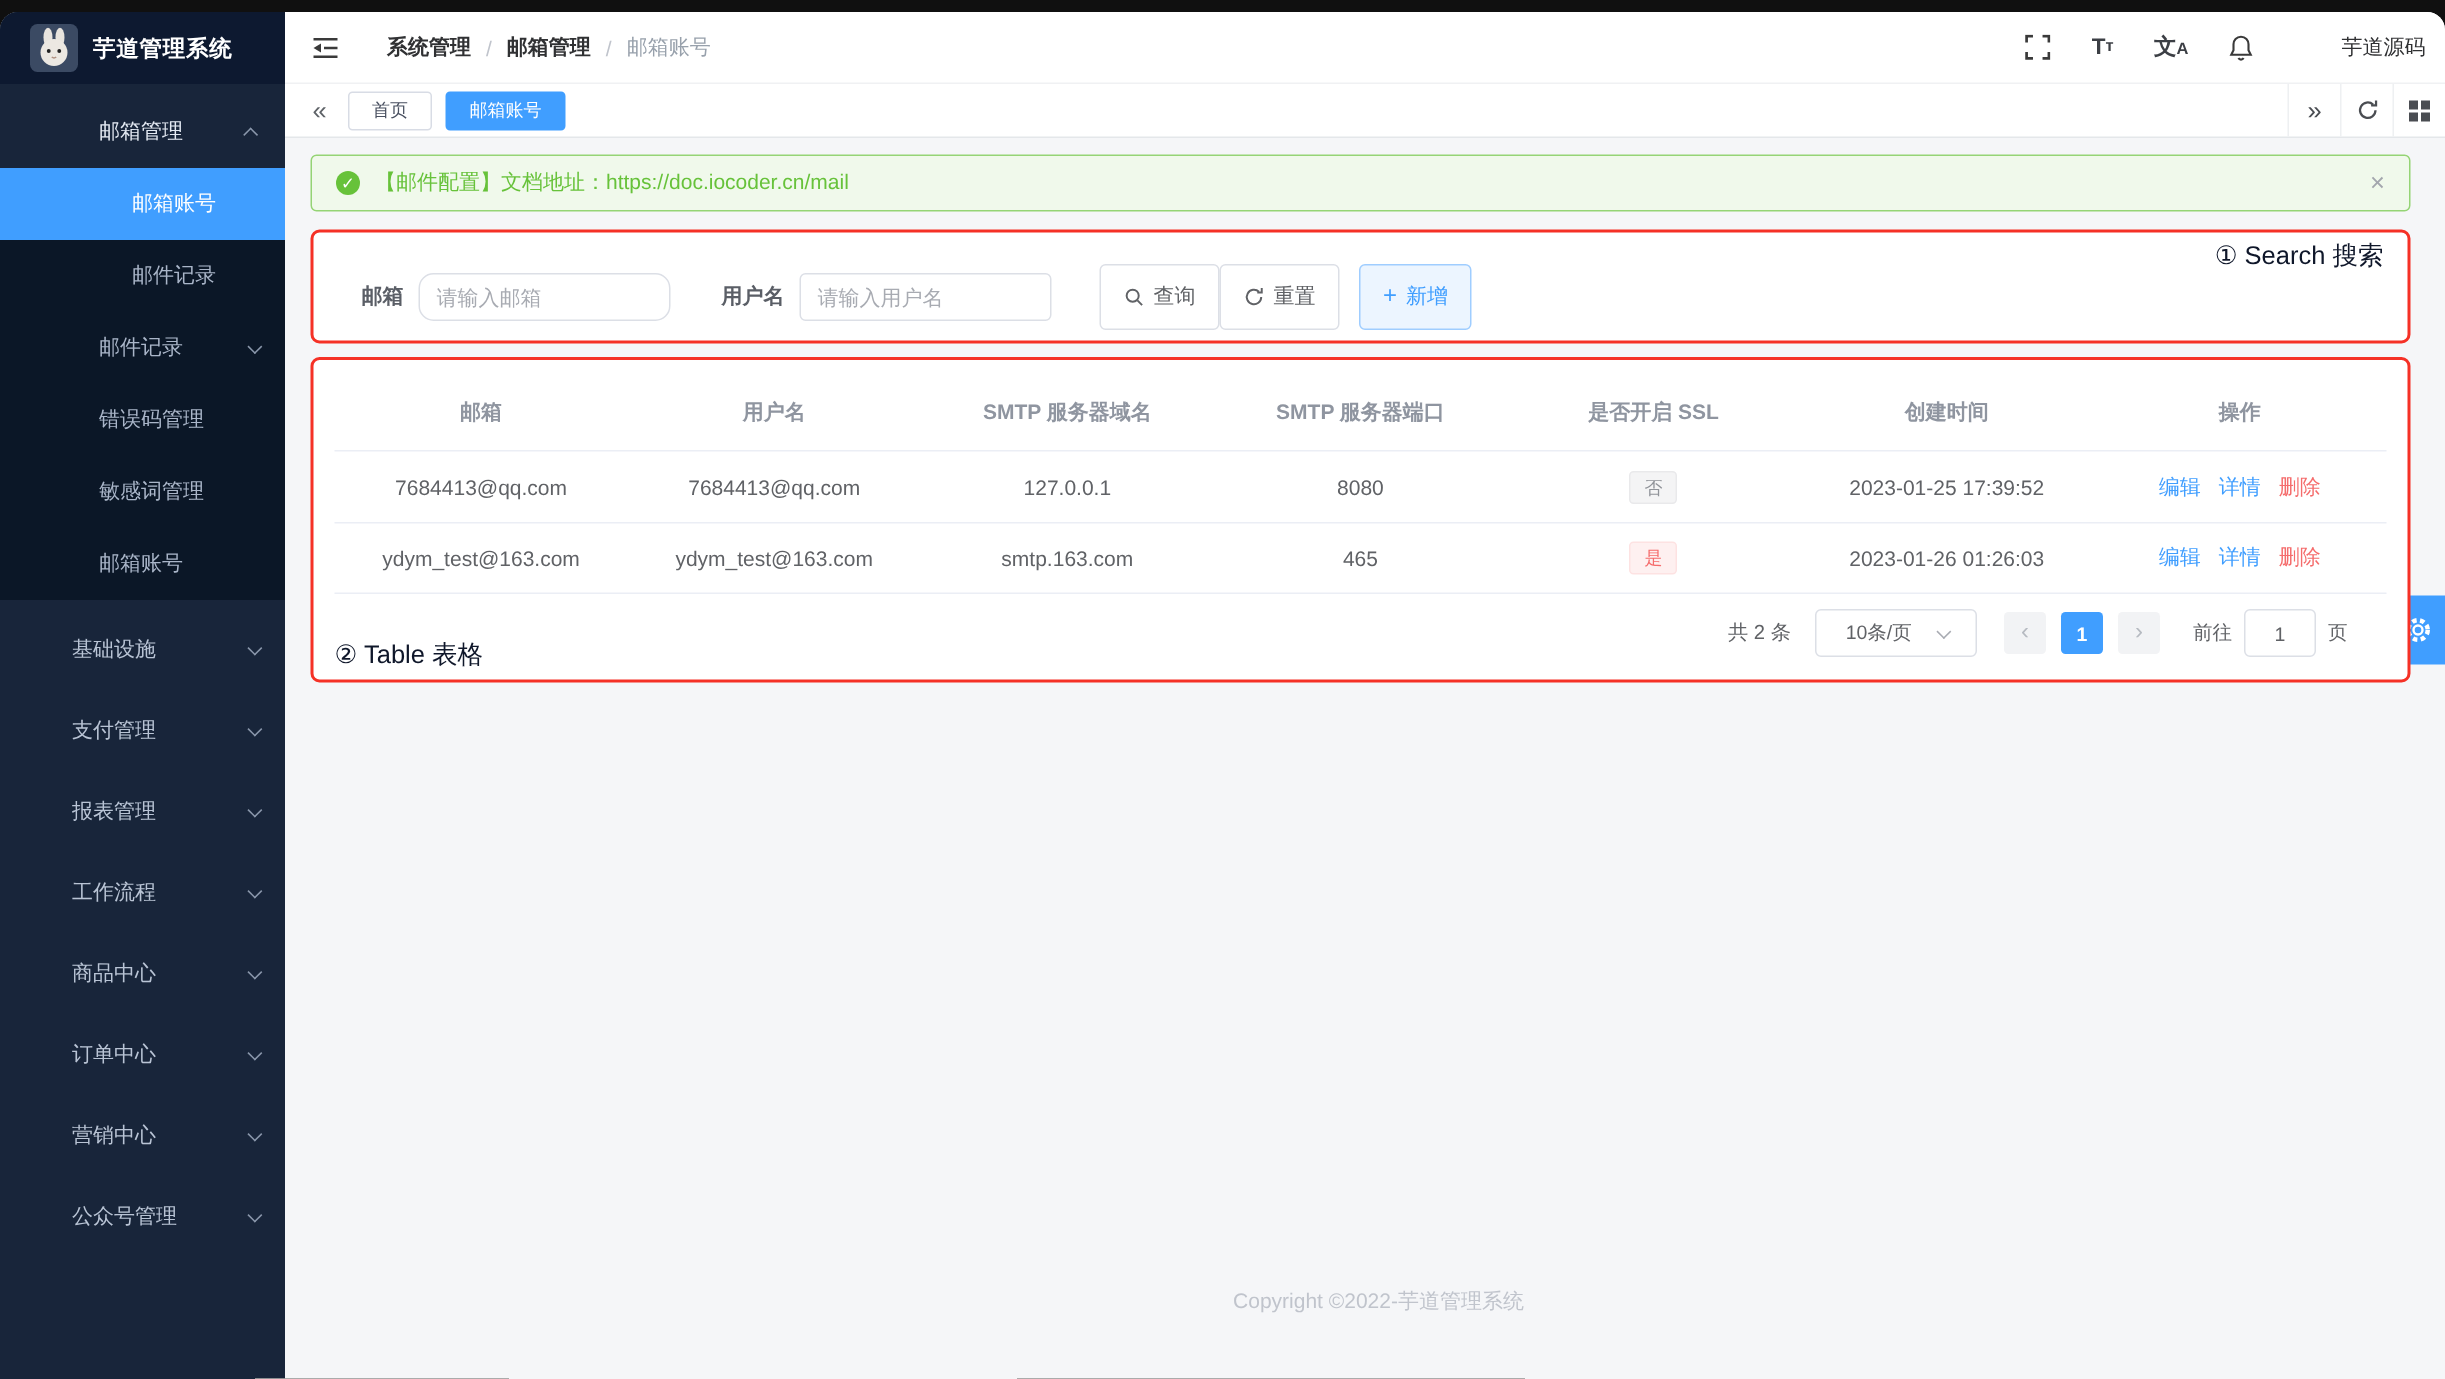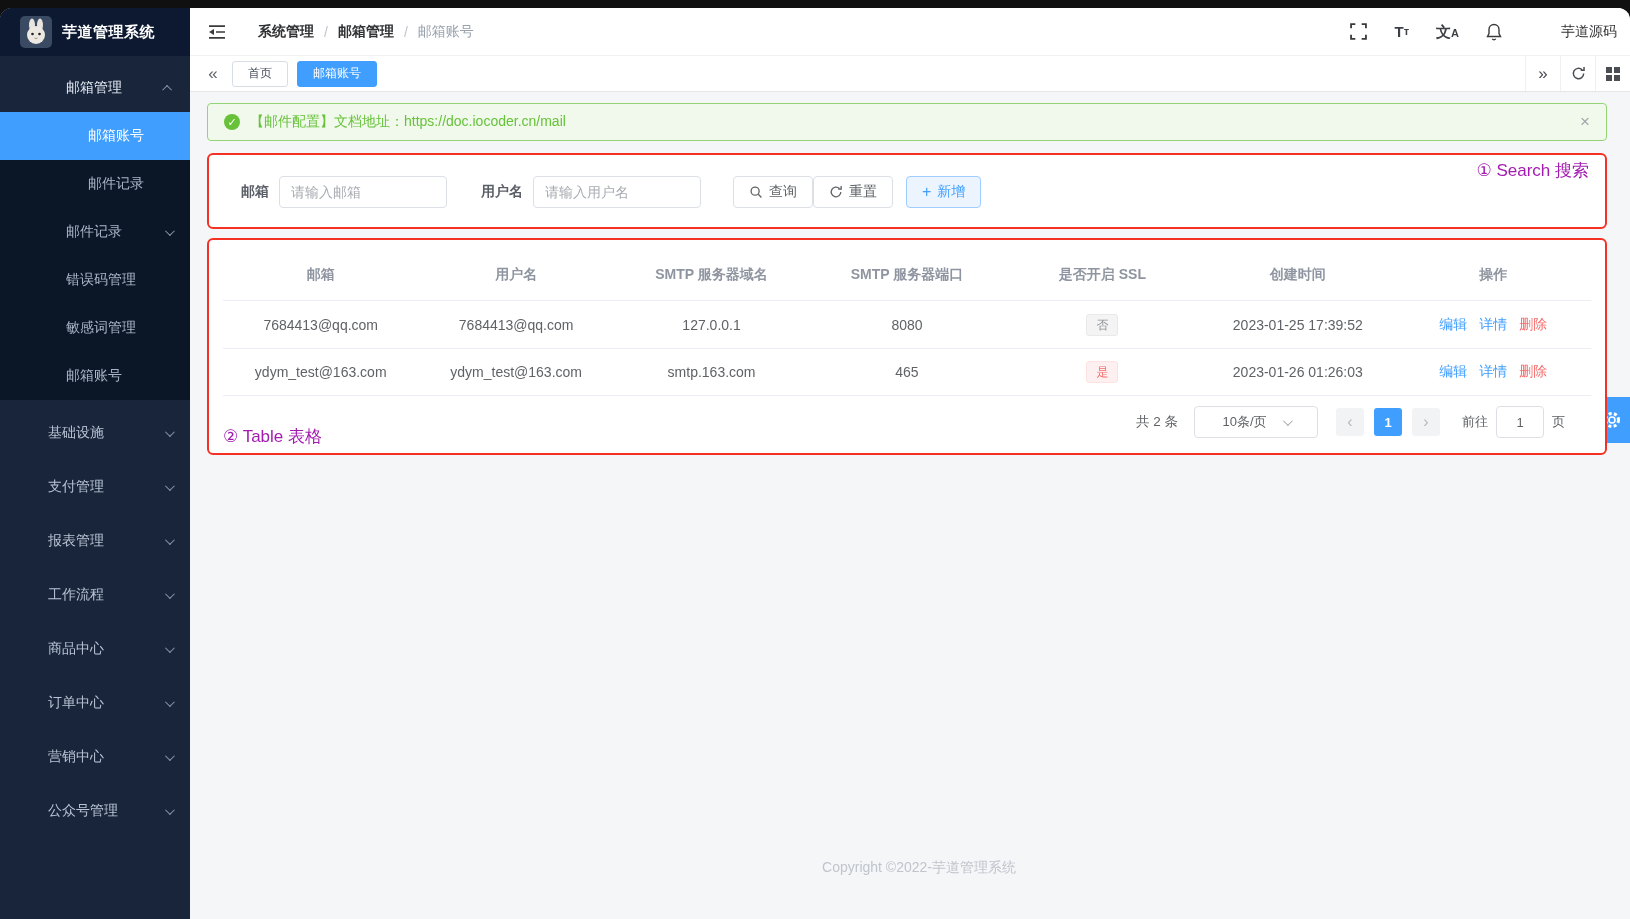--- a/index.html
+++ b/index.html
@@ -52,50 +52,50 @@
 
   
   .content { flex:1; position:relative; padding:11px 23px 0 17px; background:#f5f6f8; }
 
   .alert { height:38px; background:#f0f9eb; border:1px solid #95d475; border-radius:4px; display:flex; align-items:center; padding:0 16px; gap:10px; }
   .alert-check { width:16px; height:16px; border-radius:50%; background:#67c23a; color:#fff; font-size:11px; display:flex; align-items:center; justify-content:center; flex-shrink:0; }
   .alert-text { color:#67c23a; font-size:14px; }
   .alert-close { margin-left:auto; color:#a3a6ad; font-size:17px; cursor:pointer; }
 
   .anno-box { border:2px solid #f53126; border-radius:6px; background:#fff; position:relative; }
-  .anno-label { position:absolute; color:#a21caf; font-size:17px; }
+  .anno-label { position:absolute; color:#0f172a; font-size:17px; }
   .lab-search { top:4px; right:16px; }
   .lab-table { bottom:5px; left:14px; }
 
   .search-box { margin-top:12px; height:76px; }
   .search-form { display:flex; align-items:center; padding:21px 0 0 32px; }
   .f-label { font-size:14px; color:#5a5e66; font-weight:bold; }
   .inp { width:168px; height:32px; border:1px solid #dcdfe6; border-radius:4px; padding:0 11px; font-size:14px; color:#606266; background:#fff; outline:none; }
   .inp::placeholder { color:#a8abb2; }
-  .btn { height:32px; padding:0 15px; border:1px solid #dcdfe6; border-radius:4px; background:#fff; color:#606266; font-size:14px; display:inline-flex; align-items:center; gap:6px; cursor:pointer; font-family:inherit; }
+  .btn { height:44px; padding:0 15px; border:1px solid #dcdfe6; border-radius:4px; background:#fff; color:#606266; font-size:14px; display:inline-flex; align-items:center; gap:6px; cursor:pointer; font-family:inherit; }
   .btn-add { background:#ecf5ff; border-color:#9fcdff; color:#409eff; }
   .plus { font-size:16px; line-height:1; }
 
   .table-box { margin-top:9px; height:217px; z-index:2; }
   .tb-inner { padding:10px 14px 0; }
   .t-row { display:flex; align-items:center; }
   .t-cell { flex:1; text-align:center; }
   .t-head { height:50px; color:#8f95a0; font-size:14px; font-weight:bold; }
   .t-body-row { height:48px; border-top:1px solid #ebeef5; font-size:14px; color:#606266; }
   .t-last { border-bottom:1px solid #ebeef5; }
   .tag { display:inline-block; height:22px; line-height:20px; padding:0 9px; border-radius:3px; font-size:12px; border:1px solid; }
   .tag-no { background:#f4f4f5; border-color:#e9e9eb; color:#909399; }
   .tag-yes { background:#fef0f0; border-color:#fde2e2; color:#f56c6c; }
   .links { display:flex; justify-content:center; gap:12px; font-size:14px; }
   .lnk { color:#409eff; cursor:pointer; }
   .lnk-danger { color:#f56c6c; cursor:pointer; }
 
   .pager { display:flex; align-items:center; justify-content:flex-end; margin-top:10px; padding-right:26px; font-size:13px; color:#606266; }
   .pg-total { margin-right:16px; font-size:13.5px; }
-  .pg-size { width:124px; height:32px; border:1px solid #dcdfe6; border-radius:4px; display:flex; align-items:center; justify-content:center; gap:16px; color:#606266; cursor:pointer; background:#fff; }
+  .pg-size { width:108px; height:32px; border:1px solid #dcdfe6; border-radius:4px; display:flex; align-items:center; justify-content:center; gap:16px; color:#606266; cursor:pointer; background:#fff; }
   .pg-size .chev { border-color:#a8abb2; }
   .pg-btn { width:28px; height:28px; border-radius:3px; background:#f2f3f5; color:#b6bac1; display:flex; align-items:center; justify-content:center; font-size:16px; cursor:pointer; }
   .pg-prev { margin-left:18px; }
   .pg-cur { margin-left:10px; background:#409eff; color:#fff; font-size:13px; font-weight:bold; }
   .pg-next { margin-left:10px; }
   .pg-goto { margin-left:22px; }
   .goto-inp { width:48px; height:32px; border:1px solid #dcdfe6; border-radius:4px; text-align:center; font-size:13px; color:#606266; margin-left:8px; outline:none; background:#fff; }
   .pg-unit { margin-left:8px; }
 
   .gear-btn { position:absolute; top:305px; right:0; width:36px; height:46px; background:#409eff; border-radius:8px 0 0 8px; display:flex; align-items:center; justify-content:center; z-index:1; cursor:pointer; }
@@ -260,21 +260,21 @@
         <svg width="20" height="20" viewBox="0 0 20 20">
           <circle cx="10" cy="10" r="6.5" fill="none" stroke="#ffffff" stroke-width="3" stroke-dasharray="3 2.3"></circle>
           <circle cx="10" cy="10" r="3" fill="none" stroke="#ffffff" stroke-width="1.6"></circle>
         </svg>
       </div>
 
       <div class="anno-box search-box">
         <span class="anno-label lab-search">① Search 搜索</span>
         <div class="search-form">
           <span class="f-label">邮箱</span>
-          <input class="inp" style="margin-left: 10px;" placeholder="请输入邮箱">
+          <input class="inp" style="margin-left: 10px; border-radius: 10px;" placeholder="请输入邮箱">
           <span class="f-label" style="margin-left:34px">用户名</span>
           <input class="inp" style="margin-left: 10px;" placeholder="请输入用户名">
           <button class="btn" style="margin-left:32px">
             <svg width="14" height="14" viewBox="0 0 16 16">
                 <circle cx="7" cy="7" r="4.6" fill="none" stroke="#606266" stroke-width="1.5"></circle>
                 <path d="M10.6 10.6L14.2 14.2" stroke="#606266" stroke-width="1.5"></path>
               </svg>
             <span>查询</span>
           </button>
           <button class="btn" style="">

